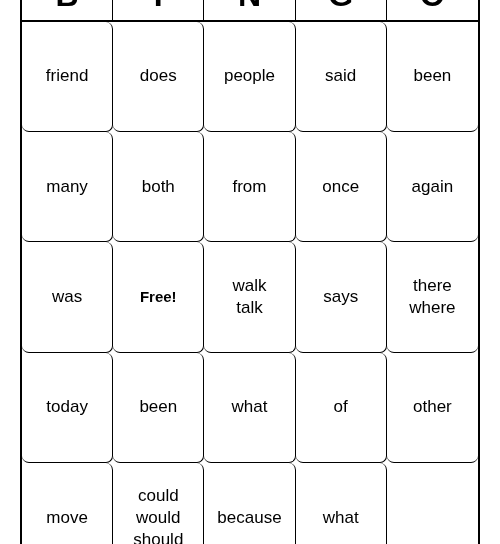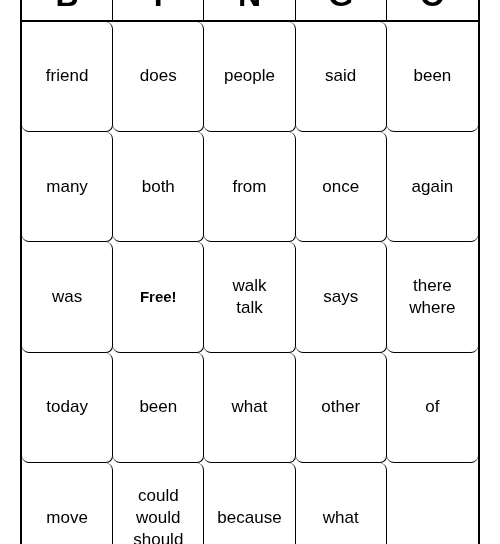--- a/index.html
+++ b/index.html
@@ -98,20 +98,20 @@
       <div class="bingo-cell">once</div>
       <div class="bingo-cell">again</div>
       <div class="bingo-cell">was</div>
       <div class="bingo-cell free-cell">Free!</div>
       <div class="bingo-cell">walk<br>talk</div>
       <div class="bingo-cell">says</div>
       <div class="bingo-cell">there<br>where</div>
       <div class="bingo-cell">today</div>
       <div class="bingo-cell">been</div>
       <div class="bingo-cell">what</div>
+      <div class="bingo-cell">of</div>
       <div class="bingo-cell">other</div>
-      <div class="bingo-cell">of</div>
       <div class="bingo-cell">move</div>
       <div class="bingo-cell">could<br>would<br>should</div>
       <div class="bingo-cell">because</div>
       <div class="bingo-cell">what</div>
     </div>
 </div>
 
 </body></html>

